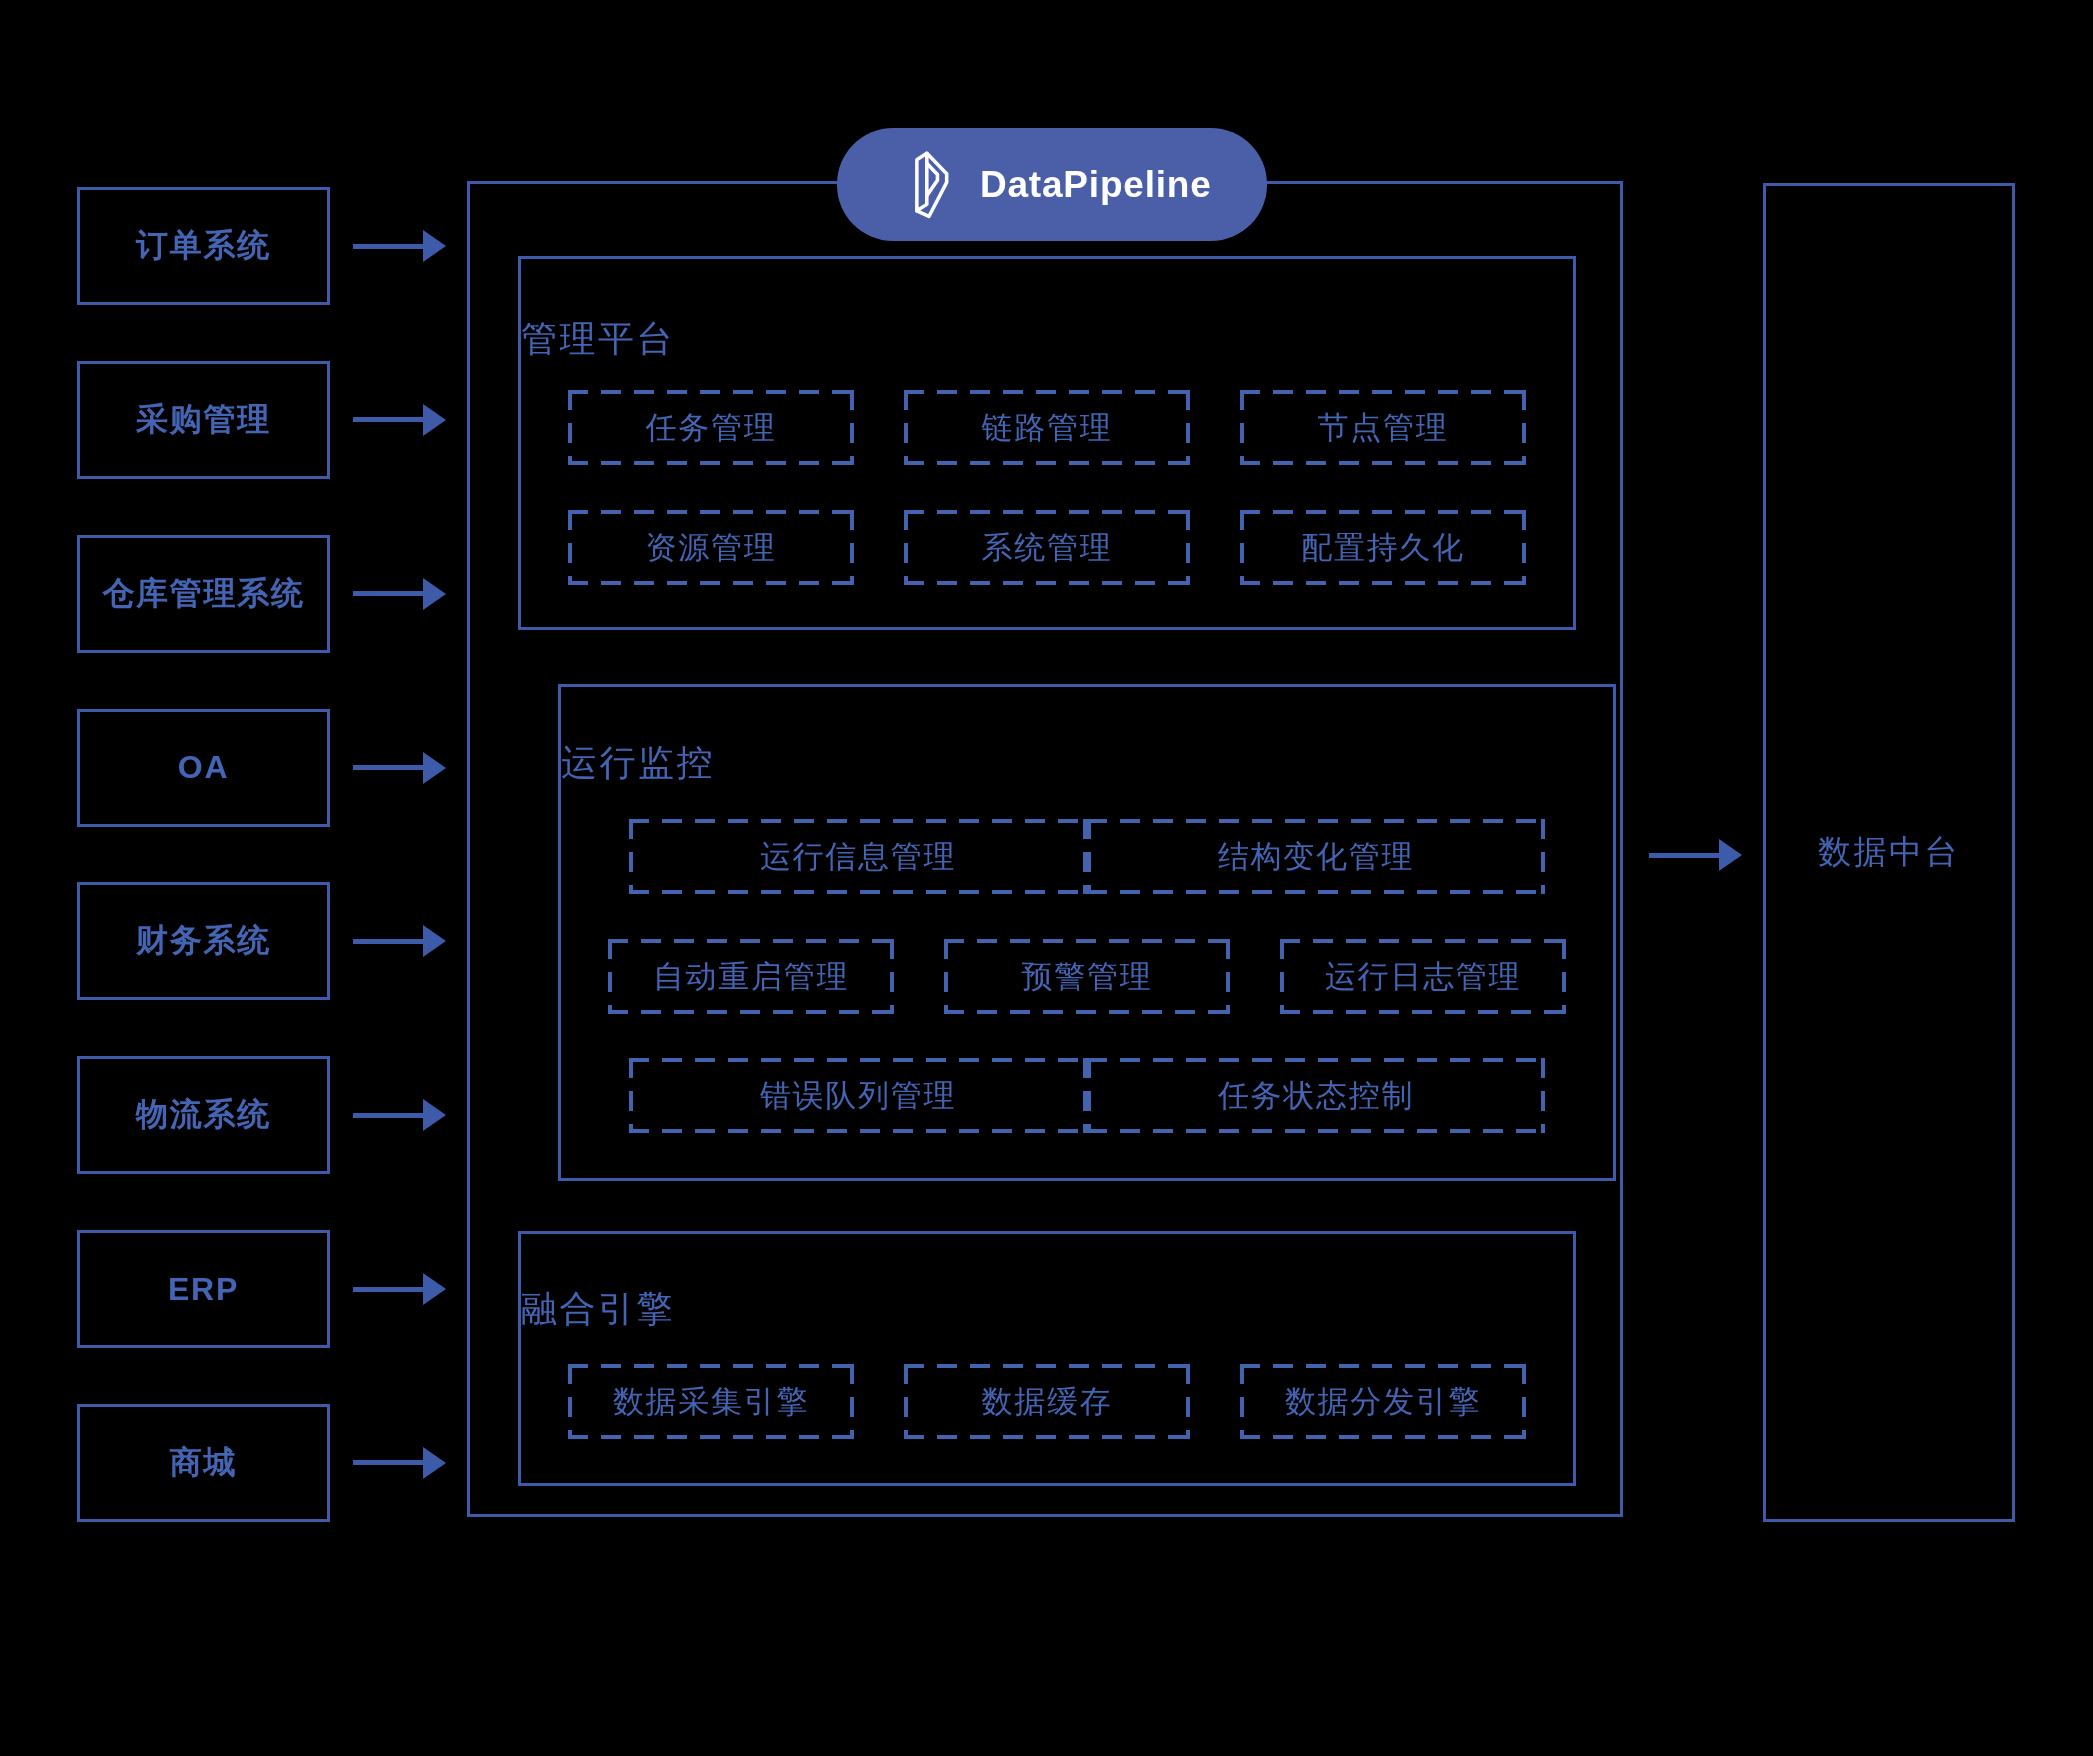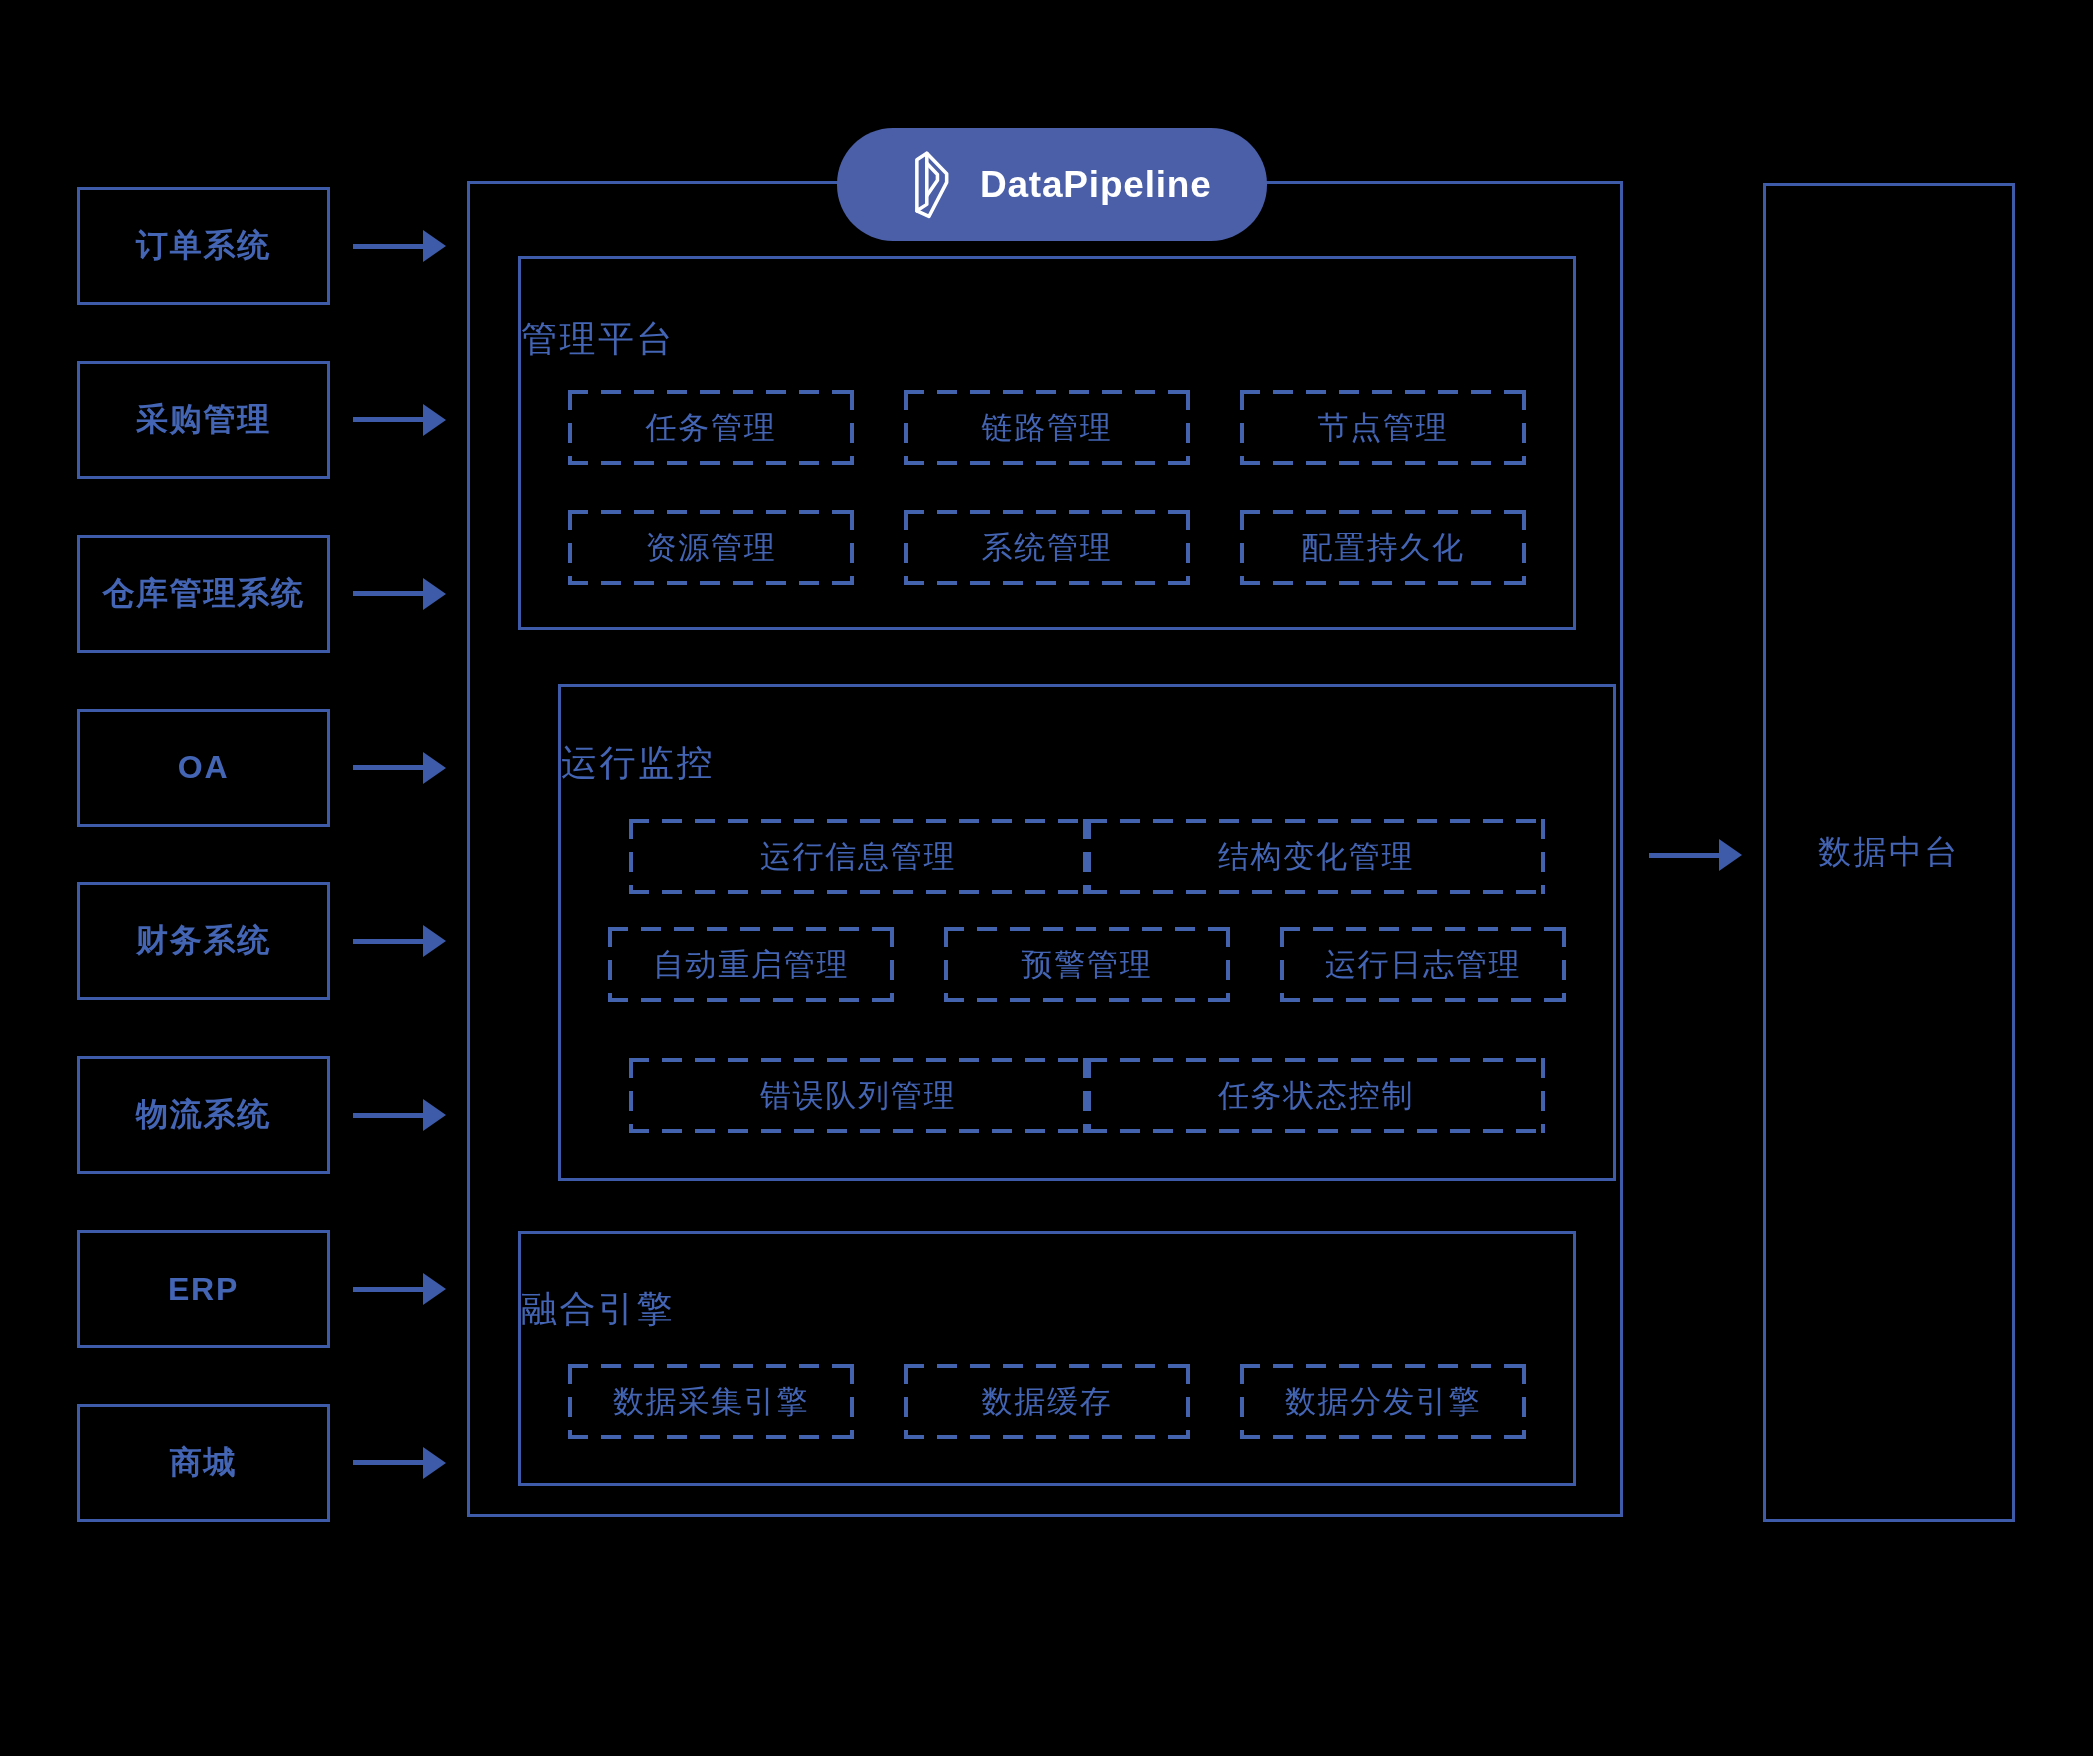--- a/index.html
+++ b/index.html
@@ -41,21 +41,21 @@
   .sec.s2{top:684px;height:497px;margin-left:40px;}
   .sec.s3{top:1231px;height:255px;}
   .sec-title{position:absolute;left:0;right:4px;text-align:left;font-size:36px;color:var(--text);letter-spacing:2.5px;}
   .s1 .sec-title{top:56px;}
   .s2 .sec-title{top:52px;}
   .s3 .sec-title{top:51px;}
   .row{position:absolute;left:0;right:0;display:flex;justify-content:center;}
   .row.g3{gap:50px;}
   .row.g2{}
   .s1 .row.r1{top:131px;} .s1 .row.r2{top:251px;}
-  .s2 .row.r1{top:132px;} .s2 .row.r2{top:240px;} .s2 .row.r3{top:371px;}
+  .s2 .row.r1{top:132px;} .s2 .row.r2{top:252px;} .s2 .row.r3{top:371px;}
   .s3 .row.r1{top:130px;}
   
   .dbox{
     box-sizing:border-box;height:75px;display:flex;align-items:center;justify-content:center;
     font-size:31px;color:var(--text);letter-spacing:1.7px;
     background-image:
       repeating-linear-gradient(90deg,var(--dash) 0 20px,transparent 20px 33px),
       repeating-linear-gradient(90deg,var(--dash) 0 20px,transparent 20px 33px),
       repeating-linear-gradient(180deg,var(--dash) 0 20px,transparent 20px 33px),
       repeating-linear-gradient(180deg,var(--dash) 0 20px,transparent 20px 33px);

